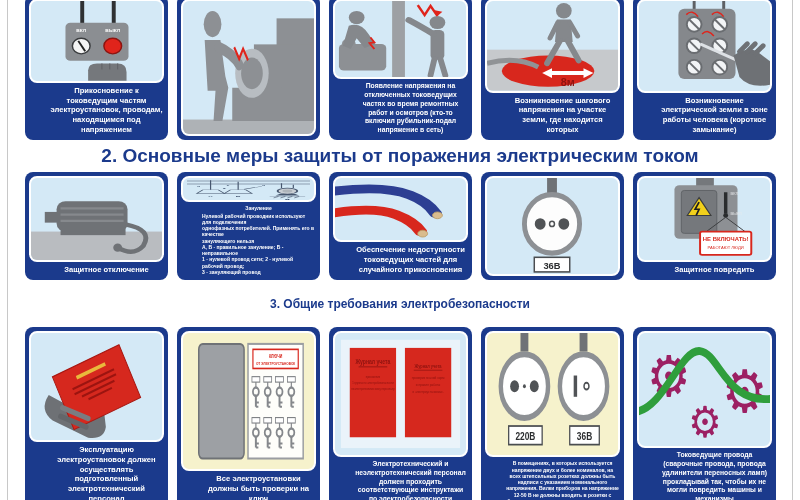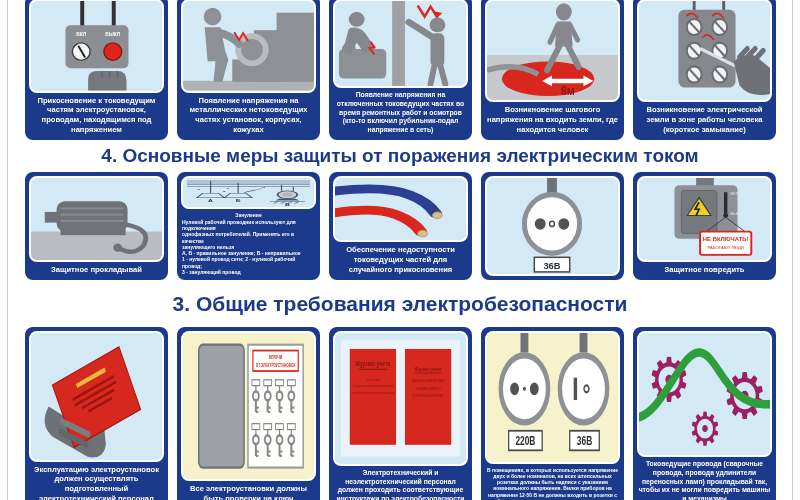--- a/index.html
+++ b/index.html
@@ -9,27 +9,27 @@
   .edge-left{left:7px;} .edge-right{left:792px;}
   .row{display:flex;column-gap:9px;padding-left:25px;}
   .row1{margin-top:-5px;}
   .panel{flex:none;width:143px;box-sizing:border-box;background:#1b3a8c;border-radius:8px;
          padding:4px;display:flex;flex-direction:column;}
   .row1 .panel{height:145px;} .row2 .panel{height:108px;} .row3 .panel{height:182px;}
   .pic{flex:1;background:#d4e9f6;border:2px solid #ffffff;border-radius:8px;overflow:hidden;min-height:0;}
   .pic.yellow{background:#f6f2cc;}
   .pic svg{display:block;width:100%;height:100%;}
   .cap{color:#ffffff;font-weight:bold;font-size:7.6px;line-height:1.3;text-align:center;
-       padding:3px 1px 1px 1px;}
+       padding:3px 1px 1px 1px;margin-left:20px;}
   .cap-xs{font-size:6.8px;}
   .cap-note{font-weight:bold;font-size:5px;line-height:1.25;text-align:left;}
   .note-title{text-align:center;margin-bottom:1px;}
   .heading{color:#1b3a8c;font-weight:bold;text-align:center;display:flex;align-items:center;
            justify-content:center;}
-  .heading2{height:32px;font-size:19px;} .heading3{height:47px;font-size:21px;}
+  .heading2{height:32px;font-size:19px;} .heading3{height:47px;font-size:12px;}
   .heading-cut{height:8px;overflow:hidden;font-size:19px;font-weight:bold;color:#1b3a8c;
                text-align:center;line-height:19px;}
   svg text{font-family:"Liberation Sans","DejaVu Sans",sans-serif;}
 </style>
 </head>
 <body>
 
 <div class="poster">
   <div class="edge edge-left"></div>
   <div class="edge edge-right"></div>
@@ -64,21 +64,20 @@
           <rect x="72" y="30" width="61" height="53" fill="#8d9094"></rect>
           <rect x="50" y="60" width="50" height="23" fill="#8d9094"></rect>
           <circle cx="70" cy="50" r="17" fill="#b8bdc2"></circle>
           <circle cx="70" cy="50" r="11" fill="#8d9094"></circle>
           <circle cx="30" cy="16" r="9" fill="#8d9094"></circle>
           <path d="M22 27 L38 27 L43 52 L46 60 L40 83 L31 83 L33 62 L25 62 Z" fill="#8d9094"></path>
           <path d="M36 32 Q50 36 57 44" stroke="#8d9094" stroke-width="8" fill="none" stroke-linecap="round"></path>
           <path d="M52 32 l5 8 l4 -7 l5 8" stroke="#e0241b" stroke-width="2" fill="none"></path>
         </svg>
       </div>
-      <div class="cap">Появление напряжения на металлических нетоковедущих частях установок, корпусах, кожухах</div>
     </div>
 
     <div class="panel">
       <div class="pic">
         <svg viewBox="0 0 133 92" preserveAspectRatio="none">
           <rect x="58" y="0" width="13" height="92" fill="#9da0a4"></rect>
           <rect x="4" y="52" width="48" height="32" rx="5" fill="#8d9094"></rect>
           <circle cx="14" cy="52" r="7" fill="#8d9094"></circle>
           <circle cx="22" cy="20" r="8" fill="#85888c"></circle>
           <path d="M14 30 Q26 25 34 40 L41 52 L30 57 L22 45 L16 58 L8 54 Z" fill="#85888c"></path>
@@ -106,21 +105,21 @@
           <polygon points="108,74 98,69 98,79" fill="#ffffff"></polygon>
           <text x="82" y="87" font-size="11" font-weight="bold" fill="#8f1310" text-anchor="middle">8м</text>
           <circle cx="78" cy="10" r="8" fill="#85888c"></circle>
           <path d="M71 19 L85 19 L87 42 L69 42 Z" fill="#85888c"></path>
           <line x1="74" y1="41" x2="61" y2="64" stroke="#85888c" stroke-width="6" stroke-linecap="round"></line>
           <line x1="82" y1="41" x2="93" y2="61" stroke="#85888c" stroke-width="6" stroke-linecap="round"></line>
           <line x1="72" y1="22" x2="64" y2="38" stroke="#85888c" stroke-width="5" stroke-linecap="round"></line>
           <line x1="84" y1="22" x2="92" y2="36" stroke="#85888c" stroke-width="5" stroke-linecap="round"></line>
         </svg>
       </div>
-      <div class="cap">Возникновение шагового напряжения на входить земли, где находится человек</div>
+      <div class="cap">Возникновение шагового напряжения на участке земли, где находится которых</div>
     </div>
 
     <div class="panel">
       <div class="pic">
         <svg viewBox="0 0 133 92" preserveAspectRatio="none">
           <line x1="56" y1="0" x2="56" y2="9" stroke="#5d6064" stroke-width="3"></line>
           <line x1="86" y1="0" x2="86" y2="9" stroke="#5d6064" stroke-width="3"></line>
           <rect x="40" y="8" width="58" height="72" rx="6" fill="#85888c"></rect>
           <g stroke="#6a6d71" stroke-width="2">
             <circle cx="56" cy="24" r="7.5" fill="#f2f4f6"></circle>
@@ -145,39 +144,39 @@
           <path d="M96 56 Q110 46 120 52 L133 62 L133 86 Q112 90 102 78 Z" fill="#6e7175"></path>
           <line x1="102" y1="52" x2="110" y2="44" stroke="#6e7175" stroke-width="5" stroke-linecap="round"></line>
           <line x1="110" y1="52" x2="118" y2="44" stroke="#6e7175" stroke-width="5" stroke-linecap="round"></line>
           <line x1="118" y1="54" x2="126" y2="46" stroke="#6e7175" stroke-width="5" stroke-linecap="round"></line>
         </svg>
       </div>
       <div class="cap">Возникновение электрической земли в зоне работы человека (короткое замыкание)</div>
     </div>
   </div>
 
-  <div class="heading heading2">4. Основные меры защиты от поражения электрическим током</div>
+  <div class="heading heading2">2. Основные меры защиты от поражения электрическим током</div>
 
   <div class="row row2">
 
     <div class="panel">
       <div class="pic">
         <svg viewBox="0 0 133 92" preserveAspectRatio="none">
           <rect x="0" y="60" width="133" height="32" fill="#b9bcc0"></rect>
           <rect x="30" y="56" width="66" height="8" fill="#6f7276"></rect>
           <rect x="14" y="38" width="14" height="12" fill="#6f7276"></rect>
           <rect x="26" y="26" width="72" height="34" rx="9" fill="#6f7276"></rect>
           <line x1="30" y1="34" x2="94" y2="34" stroke="#86898d" stroke-width="2.5"></line>
           <line x1="30" y1="41" x2="94" y2="41" stroke="#86898d" stroke-width="2.5"></line>
           <line x1="30" y1="48" x2="94" y2="48" stroke="#86898d" stroke-width="2.5"></line>
           <path d="M96 52 Q124 58 114 76 Q104 88 88 78" stroke="#6f7276" stroke-width="5" fill="none"></path>
           <circle cx="88" cy="78" r="4.5" fill="#6f7276"></circle>
         </svg>
       </div>
-      <div class="cap">Защитное прокладывай</div>
+      <div class="cap">Защитное отключение</div>
     </div>
 
     <div class="panel">
       <div class="pic">
         <svg viewBox="0 0 133 75" preserveAspectRatio="none">
           <g stroke="#46566e" stroke-width="1.2">
             <line x1="4" y1="8" x2="129" y2="8"></line>
               <line x1="4" y1="13" x2="129" y2="13"></line>
             <line x1="4" y1="18" x2="129" y2="18"></line>
               <line x1="4" y1="23" x2="129" y2="23"></line>

